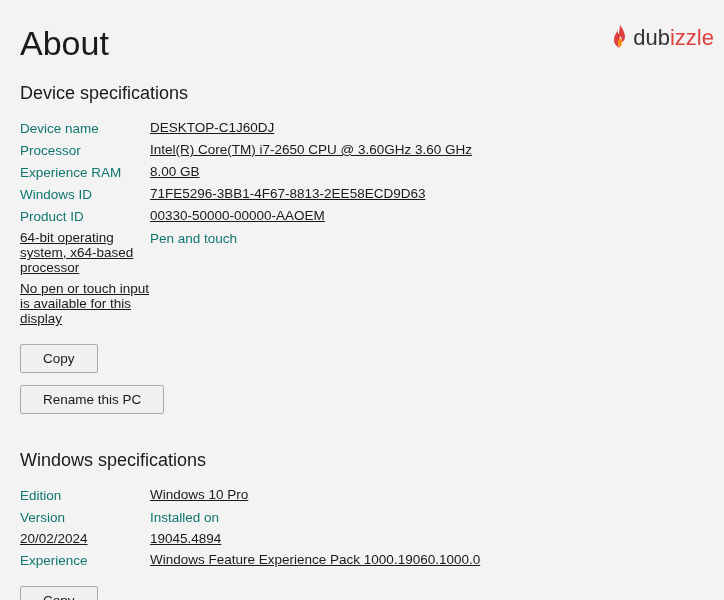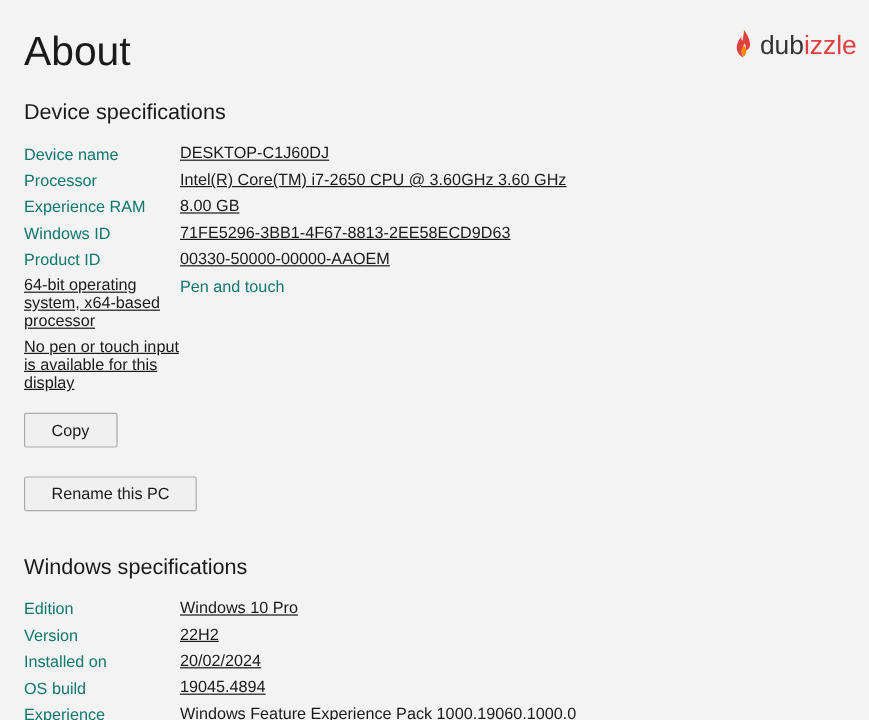--- a/index.html
+++ b/index.html
@@ -107,21 +107,21 @@
       border-radius: 2px;
       font-family: 'Segoe UI', Arial, sans-serif;
       margin-right: 10px;
       margin-bottom: 12px;
     }
 
     .buttons-row {
       display: flex;
       flex-direction: column;
       align-items: flex-start;
-      gap: 12px;
+      gap: 0;
       margin-bottom: 8px;
     }
 
     .windows-section {
       margin-top: 8px;
     }
   </style>
 </head>
 <body>
 
@@ -173,26 +173,24 @@
 
   <div class="spec-section windows-section">
     <h2>Windows specifications</h2>
 
     <div class="spec-table">
 
       <span class="spec-label">Edition</span>
       <span class="spec-value">Windows 10 Pro</span>
 
       <span class="spec-label">Version</span>
-      <span class="spec-value">22H2</span>
 
       <span class="spec-label">Installed on</span>
       <span class="spec-value">20/02/2024</span>
 
-      <span class="spec-label">OS build</span>
       <span class="spec-value">19045.4894</span>
 
       <span class="spec-label">Experience</span>
       <span class="spec-value">Windows Feature Experience Pack 1000.19060.1000.0</span>
     </div>
 
     <div class="buttons-row">
       <button class="btn">Copy</button>
     </div>
   </div>

